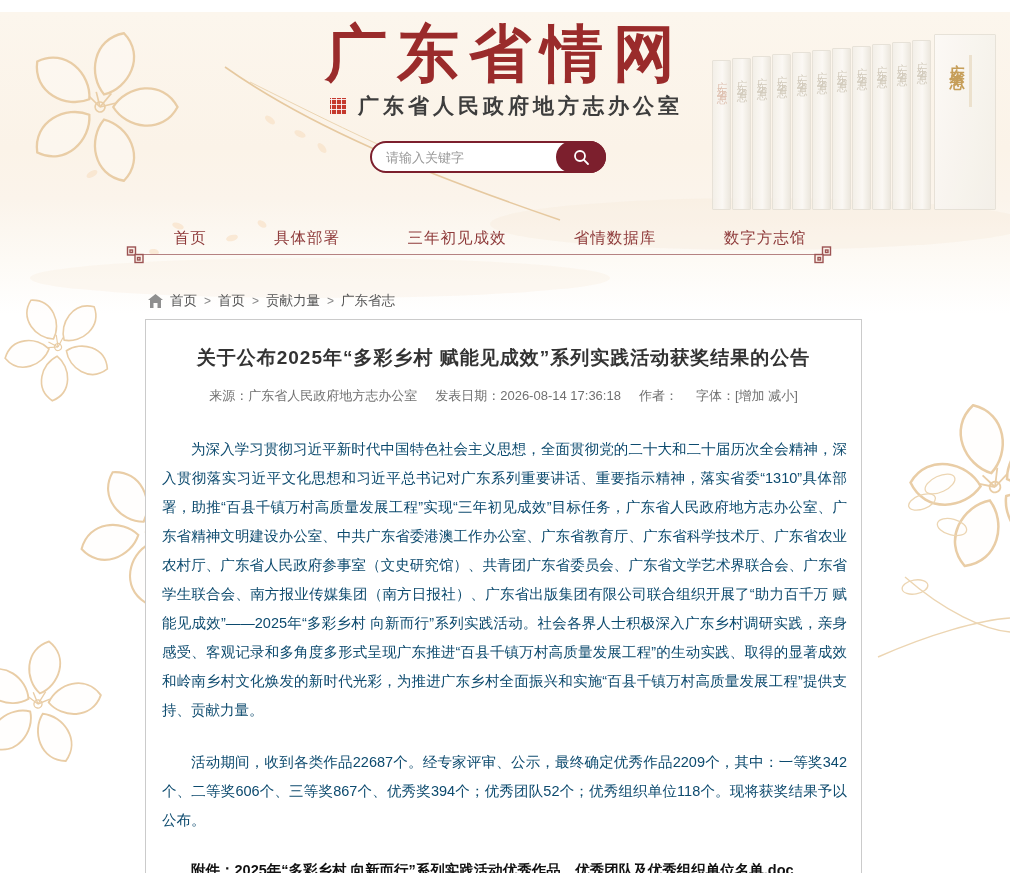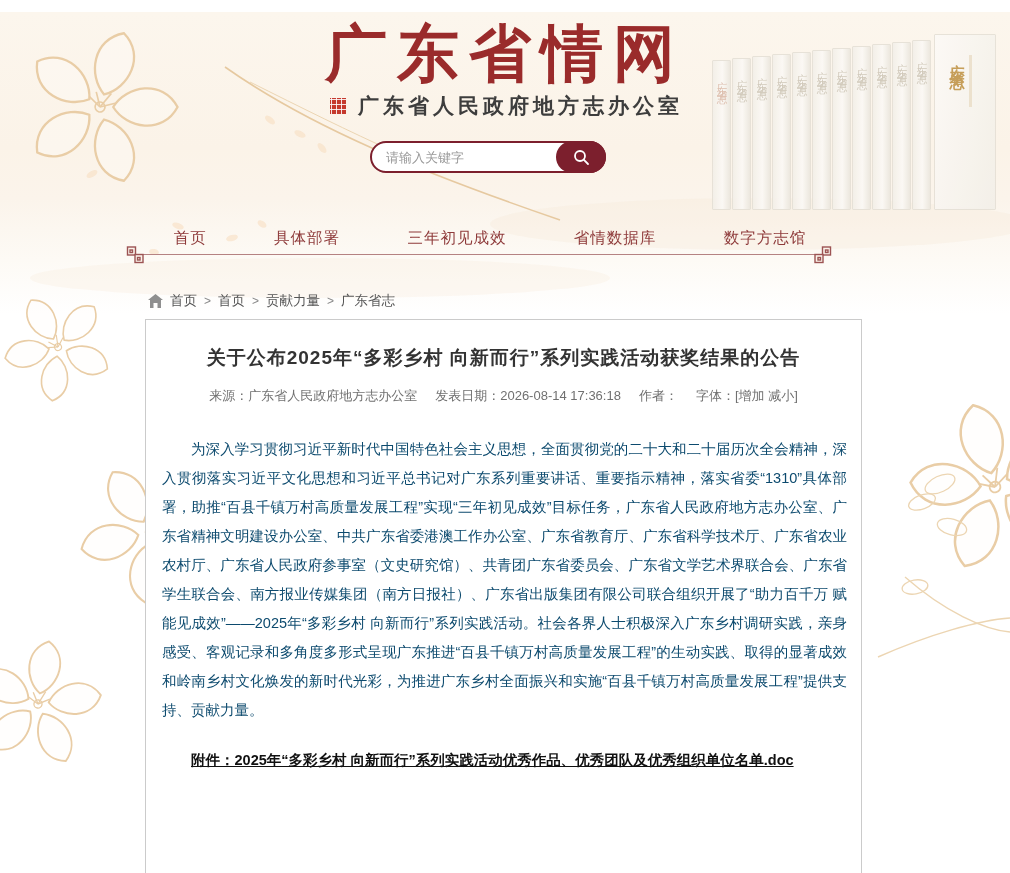--- a/index.html
+++ b/index.html
@@ -273,32 +273,33 @@
   <span class="crumb">首页</span>
       <span class="sep">&gt;</span>
       <span class="crumb">首页</span>
       <span class="sep">&gt;</span>
       <span class="crumb">贡献力量</span>
       <span class="sep">&gt;</span>
       <span class="crumb">广东省志</span>
     </div>
 
   <div class="panel">
-    <h1 class="article-title">关于公布2025年“多彩乡村 向新而行”系列实践活动获奖结果的公告</h1>
+    <h1 class="article-title">关于公布2025年“多彩乡村 赋能见成效”系列实践活动获奖结果的公告</h1>
     <div class="meta">
       <span>来源：广东省人民政府地方志办公室</span>
       <span>发表日期：2026-08-14 17:36:18</span>
       <span>作者：</span>
       <span>
         <span>字体：</span><span class="font-ctl">[增加</span>
         <span class="font-ctl">减小]</span>
       </span>
     </div>
     <div class="article-body">
       <p>为深入学习贯彻习近平新时代中国特色社会主义思想，全面贯彻党的二十大和二十届历次全会精神，深入贯彻落实习近平文化思想和习近平总书记对广东系列重要讲话、重要指示精神，落实省委“1310”具体部署，助推“百县千镇万村高质量发展工程”实现“三年初见成效”目标任务，广东省人民政府地方志办公室、广东省精神文明建设办公室、中共广东省委港澳工作办公室、广东省教育厅、广东省科学技术厅、广东省农业农村厅、广东省人民政府参事室（文史研究馆）、共青团广东省委员会、广东省文学艺术界联合会、广东省学生联合会、南方报业传媒集团（南方日报社）、广东省出版集团有限公司联合组织开展了“助力百千万 赋能见成效”——2025年“多彩乡村 向新而行”系列实践活动。社会各界人士积极深入广东乡村调研实践，亲身感受、客观记录和多角度多形式呈现广东推进“百县千镇万村高质量发展工程”的生动实践、取得的显著成效和岭南乡村文化焕发的新时代光彩，为推进广东乡村全面振兴和实施“百县千镇万村高质量发展工程”提供支持、贡献力量。</p>
+      <p>活动期间，收到各类作品22687个。经专家评审、公示，最终确定优秀作品2209个，其中：一等奖342个、二等奖606个、三等奖867个、优秀奖394个；优秀团队52个；优秀组织单位118个。现将获奖结果予以公布。</p>
     </div>
     <div class="attachment">
       <a>附件：2025年“多彩乡村 向新而行”系列实践活动优秀作品、优秀团队及优秀组织单位名单.doc</a>
     </div>
 
   </div>
 
 </div>
 
 </body></html>

